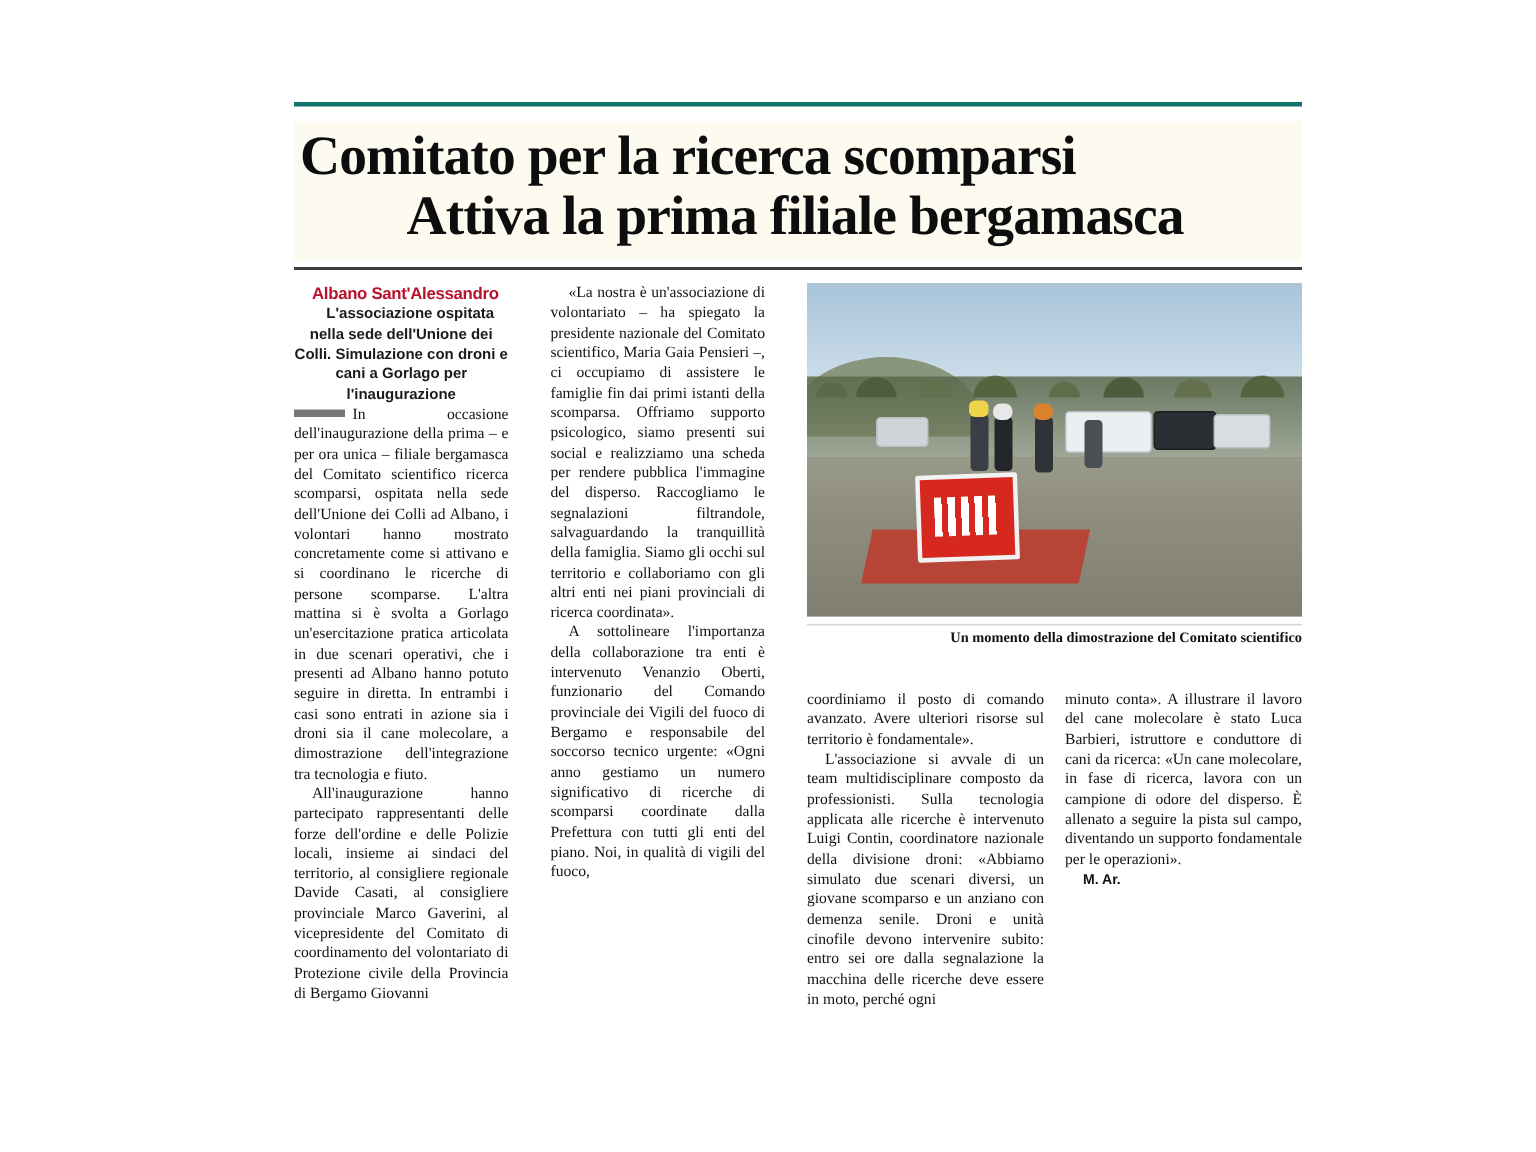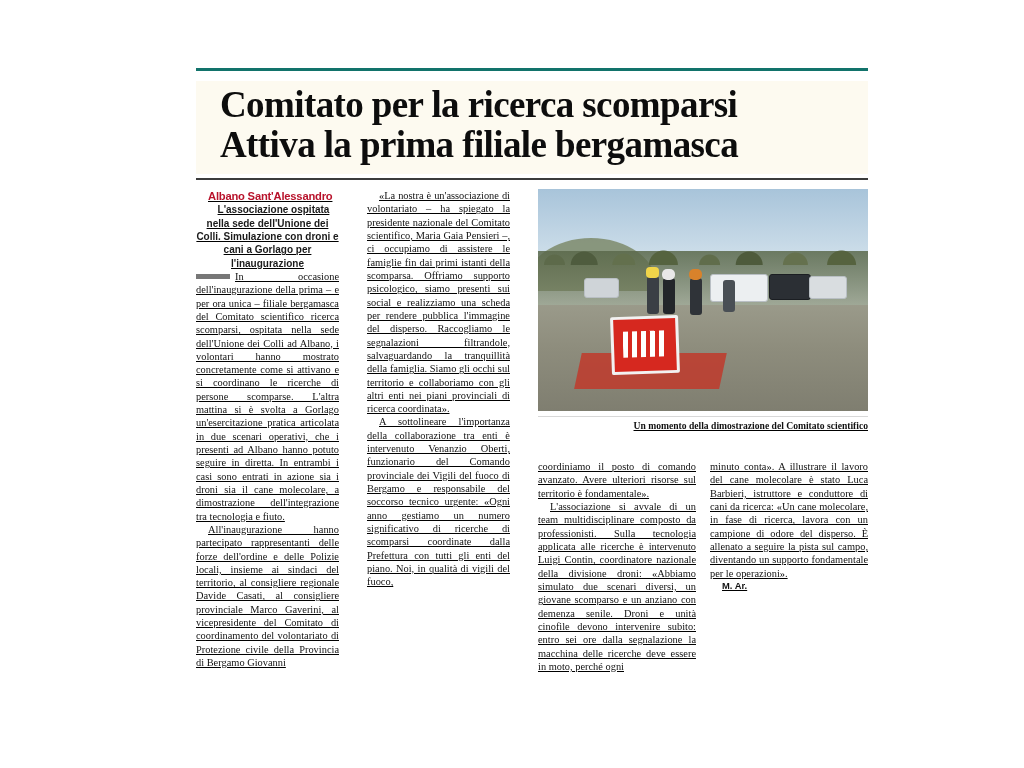--- a/index.html
+++ b/index.html
@@ -25,48 +25,48 @@
     height: 690px;
   }
   .rule-top {
     width: 100%;
     height: 3px;
     background: #12736b;
     margin-bottom: 10px;
   }
   .headline-box {
     background: #fdfaf0;
-    padding: 4px 8px 10px 24px;
+    padding: 4px 8px 10px 4px;
   }
   .headline {
     font-family: "Liberation Serif", serif;
     font-weight: bold;
     font-size: 37px;
     line-height: 1.07;
     color: #0d0d0d;
     letter-spacing: -0.6px;
     text-align: left;
     margin: 0;
   }
   .headline .l2 {
     display: block;
+    text-align: center;
   }
   .rule-under {
     width: 100%;
     height: 2px;
     background: #3b3b3b;
     margin-top: 4px;
     margin-bottom: 9px;
   }
 
   .columns {
     display: flex;
     gap: 28px;
     width: 100%;
-    text-decoration: underline;
   }
   .col {
     width: 168px;
     font-size: 10.4px;
     line-height: 1.28;
     color: #111;
     text-align: justify;
   }
   .col p {
     margin: 0 0 0 0;

